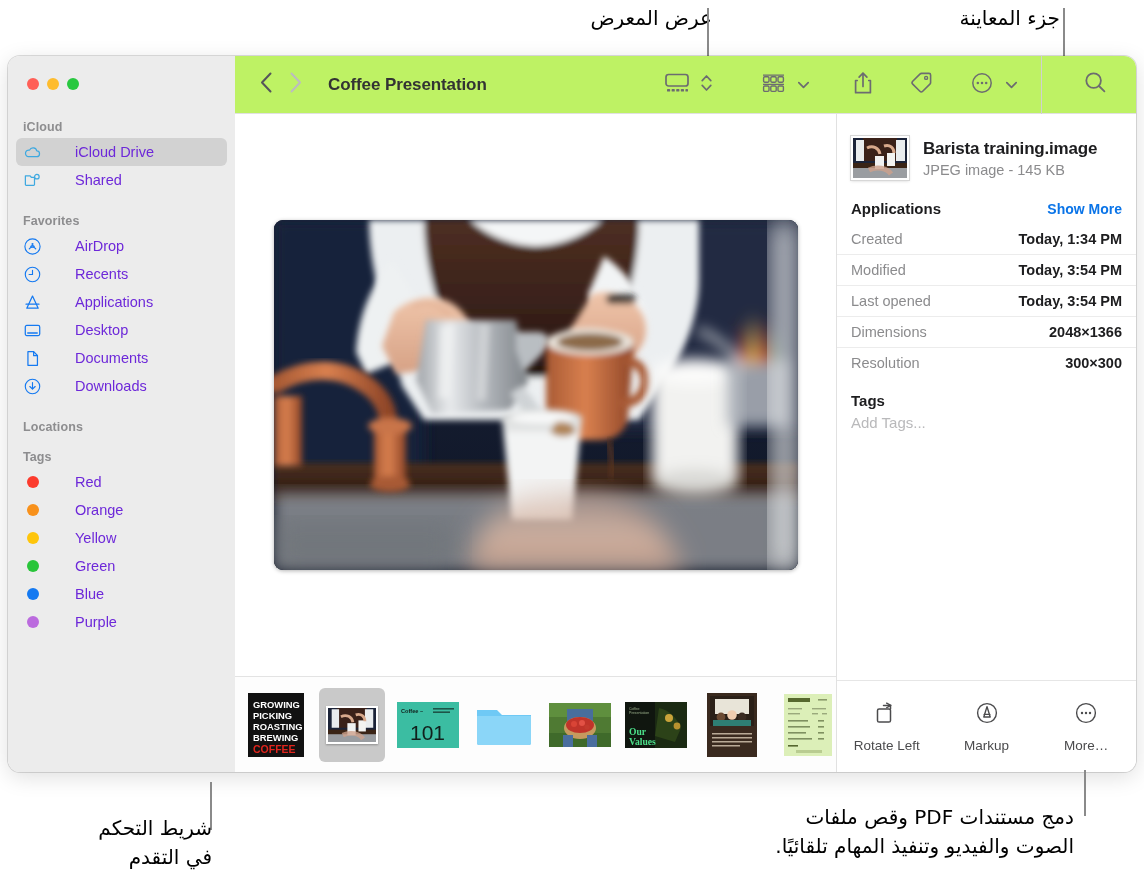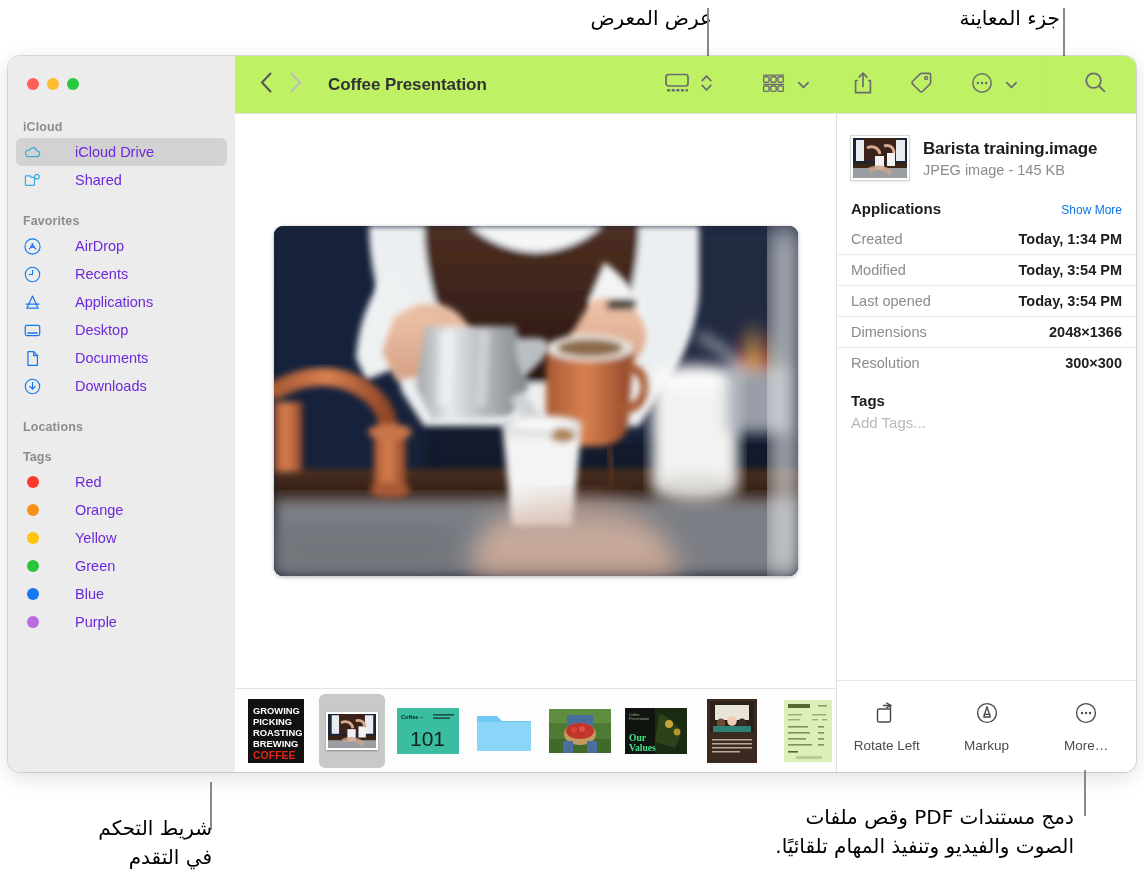--- a/index.html
+++ b/index.html
@@ -148,21 +148,21 @@
   .hero {
     width: 524px; height: 350px;
     border-radius: 9px;
     overflow: hidden;
     box-shadow: 0 1px 4px rgba(0,0,0,0.30);
     position: relative;
     background: #121a2c;
   }
 
   .filmstrip {
-    height: 84px;
+    height: 96px;
     border-top: 1px solid #e3e3e3;
     background: #fdfdfd;
     display: flex;
     align-items: center;
     gap: 10px;
     padding: 0 10px 0 8px;
   }
   .thumb-wrap {
     width: 66px; height: 74px;
     border-radius: 6px;
@@ -203,21 +203,21 @@
     position: relative;
   }
   .file-name { font-size: 17px; font-weight: 700; color: #1d1d1f; letter-spacing: -0.2px; }
   .file-meta { font-size: 14.5px; color: #8b8b8d; margin-top: 3px; }
 
   .sect-head {
     display: flex; align-items: baseline; justify-content: space-between;
     padding: 6px 14px 7px 14px;
   }
   .sect-title { font-size: 15px; font-weight: 700; color: #1d1d1f; }
-  .show-more { font-size: 12px; color: #0a74e8; }
+  .show-more { font-size: 14px; color: #0a74e8; font-weight: bold; }
 
   .info-row {
     display: flex; justify-content: space-between; align-items: center;
     padding: 7px 14px 7px 14px;
     border-bottom: 1px solid #ececec;
   }
   .info-row:first-of-type { border-top: 1px solid #ececec; }
   .ir-key { font-size: 14.5px; color: #8b8b8d; }
   .ir-val { font-size: 14.5px; color: #1d1d1f; font-weight: 600; }
 

